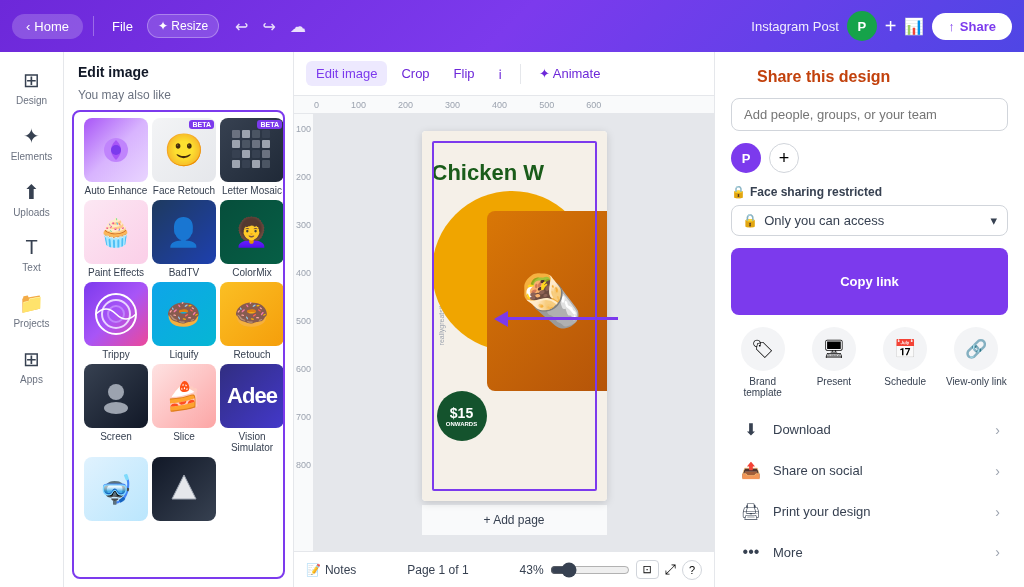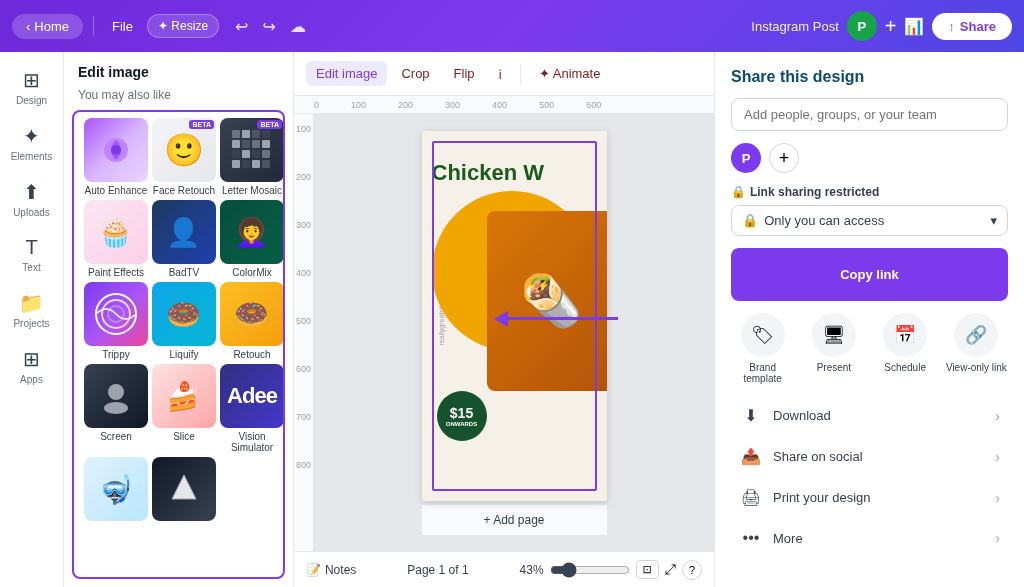--- a/index.html
+++ b/index.html
@@ -340,21 +340,21 @@
       gap: 4px;
       flex-shrink: 0;
     }
     .toolbar-btn {
       background: none;
       border: none;
       padding: 5px 10px;
       border-radius: 6px;
       font-size: 13px;
       cursor: pointer;
-      color: #7f1d1d;
+      color: #6d28d9;
     }
     .toolbar-btn.active {
       background: #ede9fe;
       color: #7c3aed;
       font-weight: 500;
     }
     .toolbar-sep {
       width: 1px;
       height: 20px;
       background: #e5e7eb;
@@ -529,21 +529,22 @@
       flex-shrink: 0;
       display: flex;
       flex-direction: column;
       padding: 16px;
       gap: 12px;
       overflow-y: auto;
     }
     .share-title {
       font-size: 16px;
       font-weight: 700;
-      color: #0c4a6e;
+      color: #c2410c;
+      margin-left: 26px;
     }
     .share-search {
       width: 100%;
       border: 1px solid #d1d5db;
       border-radius: 8px;
       padding: 8px 12px;
       font-size: 13px;
       color: #6b7280;
       outline: none;
     }
@@ -587,21 +588,21 @@
       align-items: center;
       gap: 6px;
       cursor: pointer;
     }
     .link-dropdown-text { flex: 1; }
     .copy-link-btn {
       background: #7c3aed;
       color: white;
       border: none;
       border-radius: 8px;
-      padding: 19px;
+      padding: 26px;
       font-size: 13px;
       font-weight: 600;
       cursor: pointer;
       text-align: center;
       width: 100%;
     }
     .share-options-grid {
       display: grid;
       grid-template-columns: repeat(4, 1fr);
       gap: 8px;
@@ -949,21 +950,21 @@
     <input class="share-search" type="text" placeholder="Add people, groups, or your team" style="">
 
     <div class="share-avatars">
       <div class="avatar-purple">P</div>
       <button style="background:none;border:1px solid #d1d5db;border-radius:50%;width:30px;height:30px;font-size:18px;cursor:pointer;display:flex;align-items:center;justify-content:center;">+</button>
     </div>
 
     <div class="link-section">
       <div class="link-label">
         <span>🔒</span>
-        <span>Link sharing restricted</span>
+        <span>Face sharing restricted</span>
       </div>
       <div class="link-dropdown">
         <span>🔒</span>
         <span class="link-dropdown-text">Only you can access</span>
         <span>▾</span>
       </div>
     </div>
 
     <button class="copy-link-btn">Copy link</button>
 

